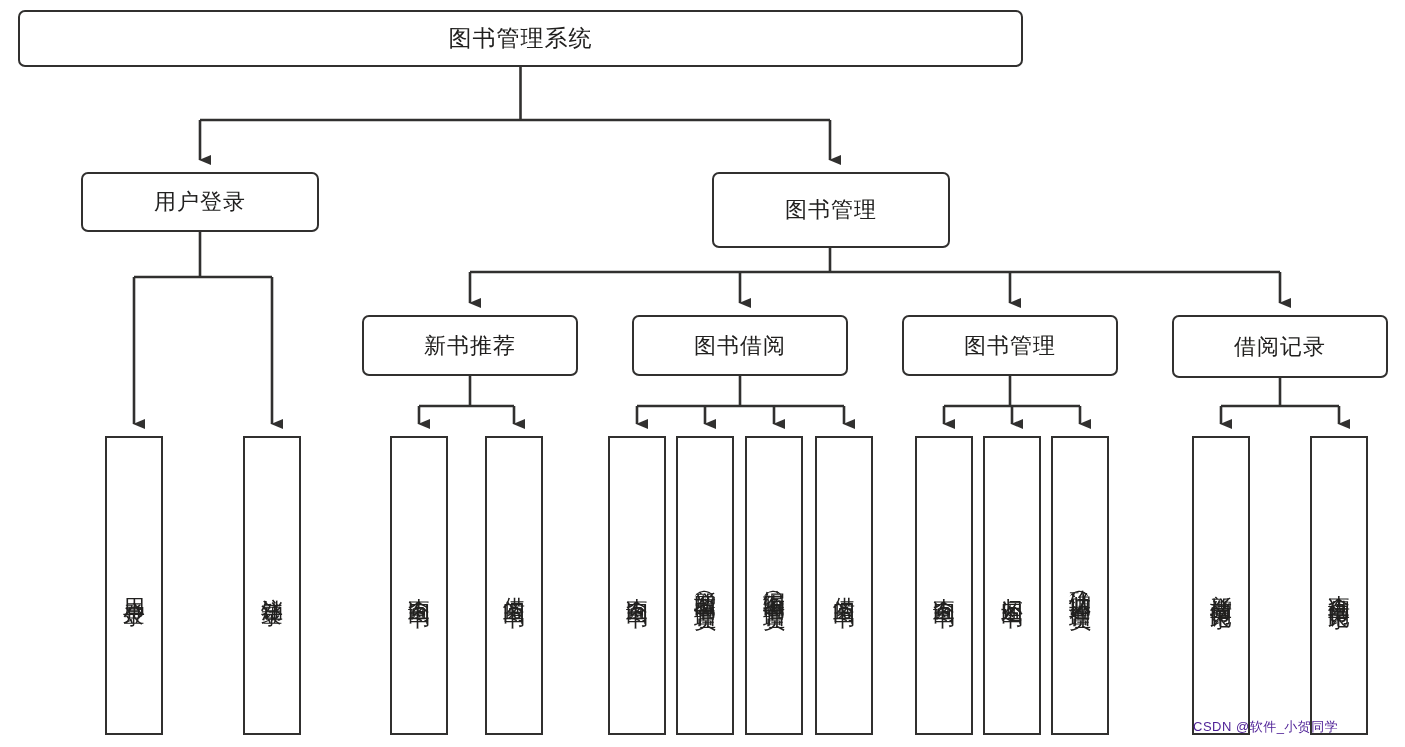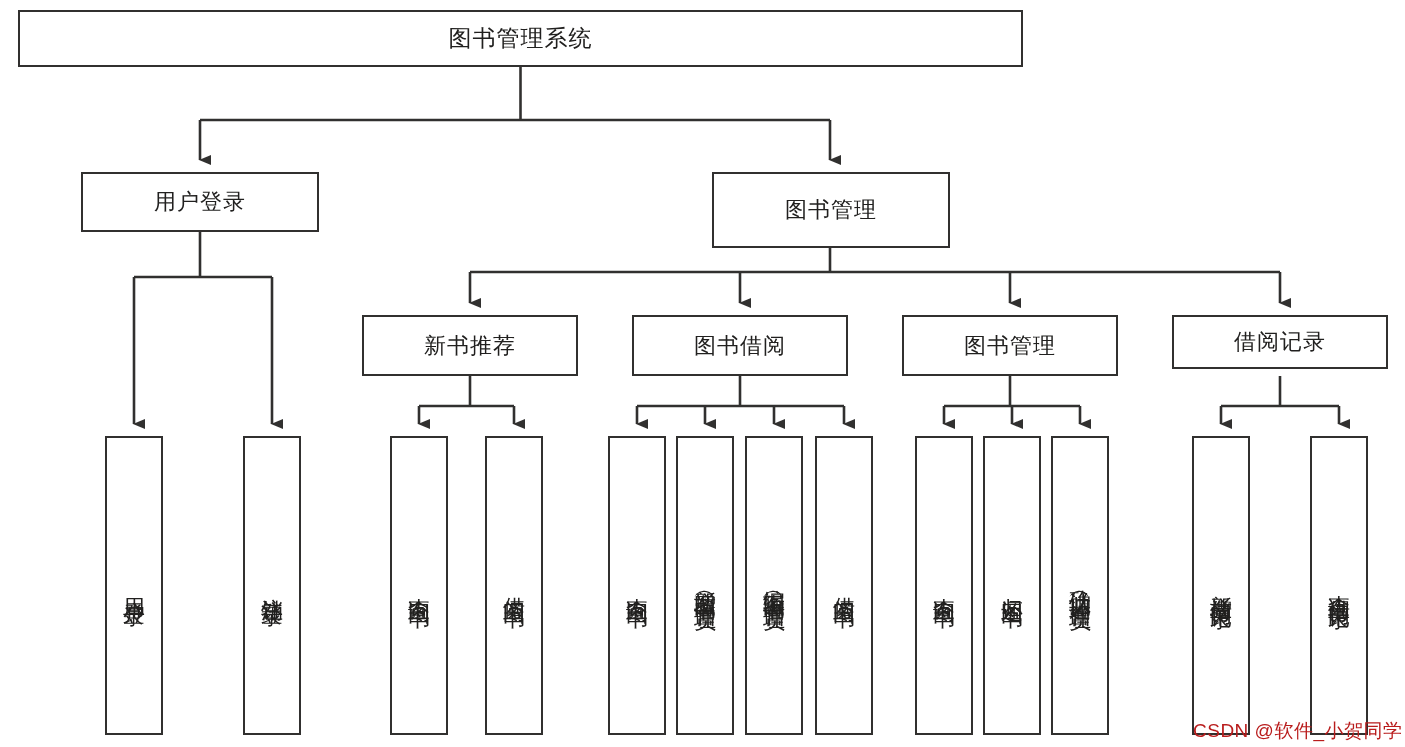--- a/index.html
+++ b/index.html
@@ -33,42 +33,43 @@
     display: flex;
     align-items: center;
     justify-content: center;
     color: #21201f;
     text-align: center;
     line-height: 1.18;
   }
   .node.horiz {
     font-size: 22px;
     letter-spacing: 1px;
+    border-radius: 7px;
   }
   .node.vert {
     font-size: 22px;
     writing-mode: vertical-rl;
     text-orientation: upright;
     letter-spacing: 3px;
     padding: 4px 0;
   }
   .node .lbl {
     display: block;
   }
   .node.vert .lbl {
     writing-mode: vertical-rl;
     text-orientation: upright;
   }
   #root-node {
     font-size: 23px;
   }
   .watermark {
     position: absolute;
-    color: #b91c1c;
-    font-size: 19px;
+    color: #4c1d95;
+    font-size: 13px;
     white-space: nowrap;
     letter-spacing: 0.5px;
   }
 </style>
 </head>
 <body>
 
 <div id="canvas">
 
   <svg class="edges" viewBox="0 0 1405 747">
@@ -138,21 +139,21 @@
 
   <div class="node horiz" style="left:362px; top:315px; width:216px; height:61px;">
     <span class="lbl">新书推荐</span>
   </div>
   <div class="node horiz" style="left:632px; top:315px; width:216px; height:61px;align-items:center;">
     <span class="lbl">图书借阅</span>
   </div>
   <div class="node horiz" style="left:902px; top:315px; width:216px; height:61px;">
     <span class="lbl">图书管理</span>
   </div>
-  <div class="node horiz" style="left:1172px; top:315px; width:216px; height:54px;text-align:center;">
+  <div class="node horiz" style="left:1172px; top:315px; width:216px; height:63px;text-align:center;">
     <span class="lbl">借阅记录</span>
   </div>
 
   <div class="node vert" style="left:105px; top:436px; width:58px; height:299px;">
     <span class="lbl">用户登录</span>
   </div>
   <div class="node vert" style="left:243px; top:436px; width:58px; height:299px;">
     <span class="lbl">注销登录</span>
   </div>
 

